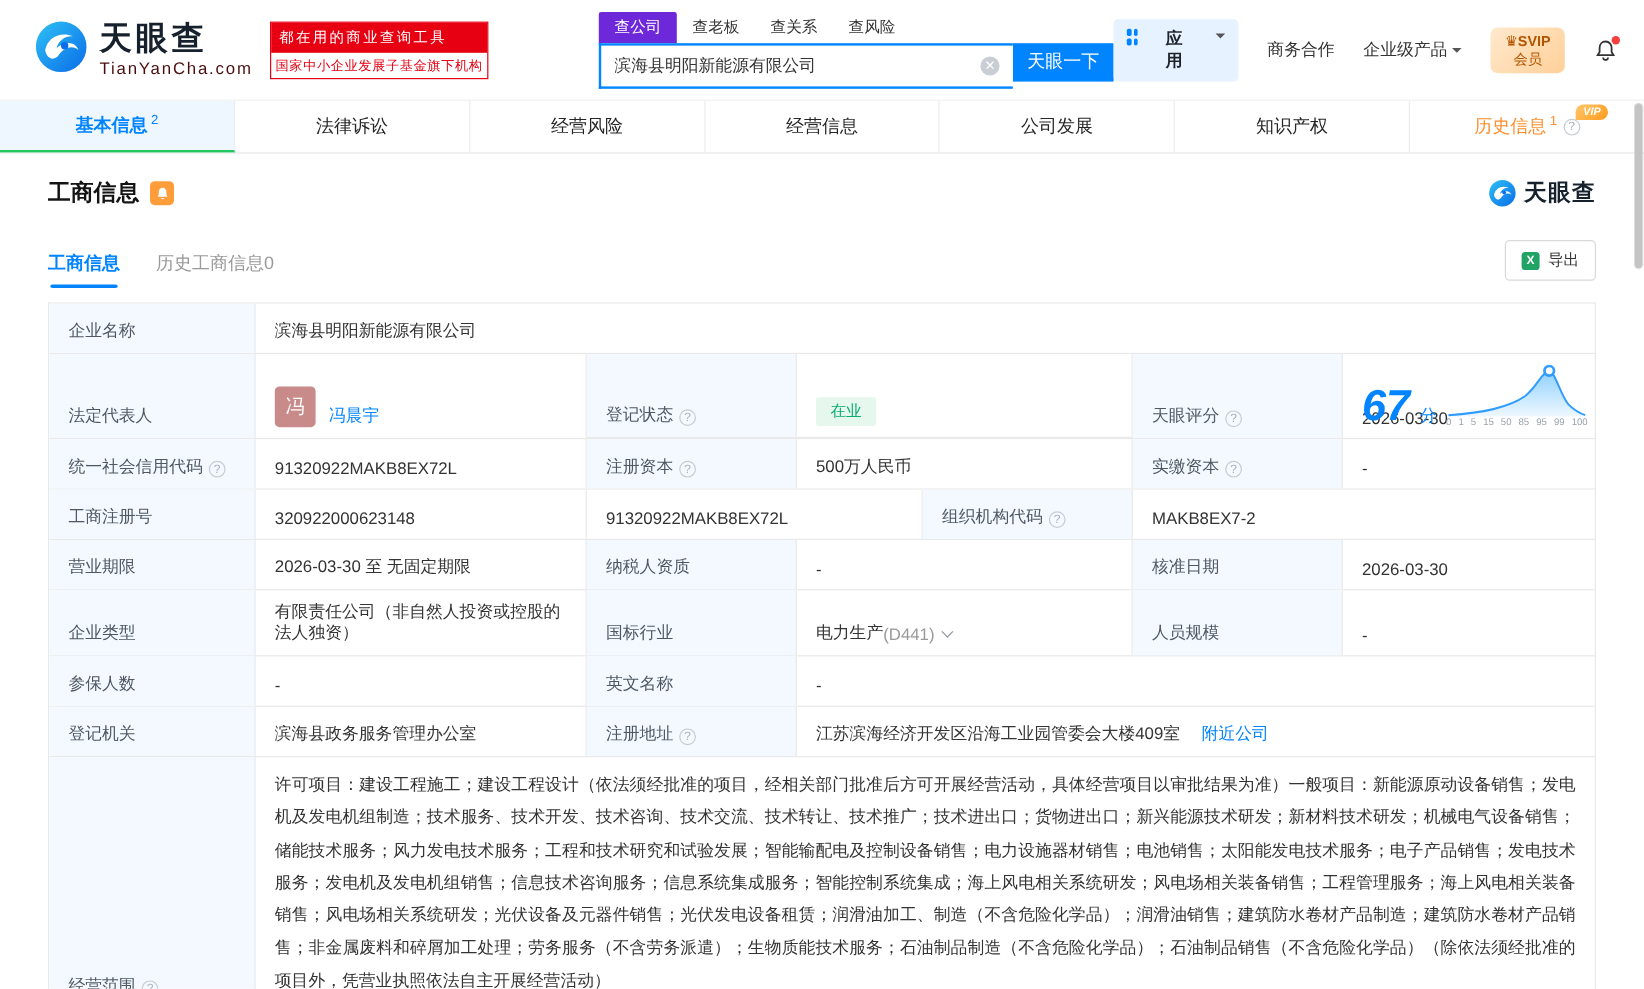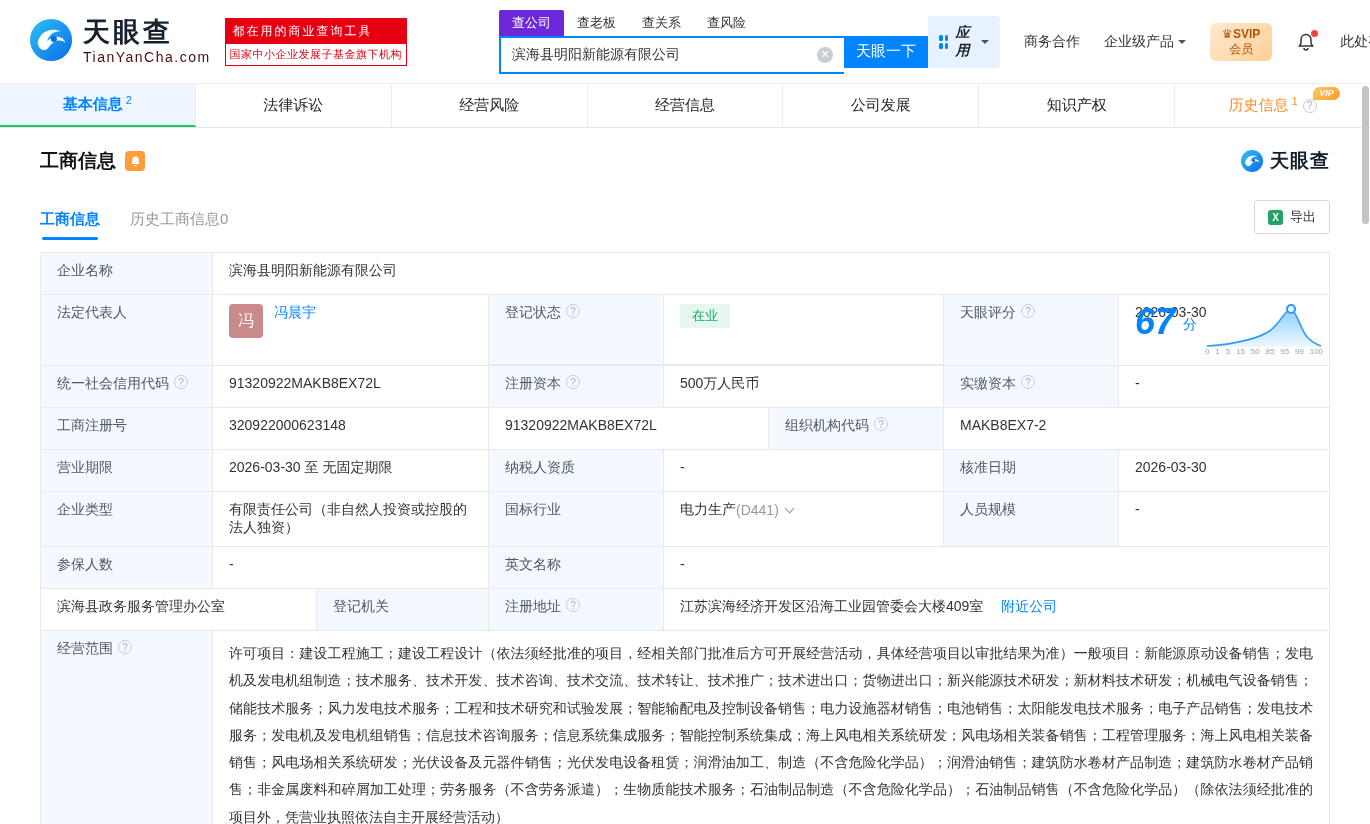--- a/index.html
+++ b/index.html
@@ -24,22 +24,22 @@
   .search-row { display: flex; }
   .search-input-wrap { position: relative; }
   .search-input { width: 345px; height: 38px; border: 2px solid #0084ff; border-right: none;
     padding: 0 36px 0 11px; font-size: 14px; color: #333; outline: none; }
   .clear-btn { position: absolute; right: 11px; top: 50%; transform: translateY(-50%);
     width: 16px; height: 16px; border-radius: 50%; background: #c9ced4; color: #fff;
     font-size: 11px; display: flex; align-items: center; justify-content: center; cursor: pointer; }
   .search-btn { width: 84px; height: 32px; background: #0084ff; color: #fff; border: none;
     font-size: 15px; cursor: pointer; font-family: inherit; }
   .hmenu { margin-left: auto; display: flex; align-items: center; gap: 24px; }
-  .apps-btn { display: flex; align-items: center; gap: 7px; background: #e6f2ff; border-radius: 4px;
-    padding: 8px 11px; cursor: pointer; font-style: italic; }
+  .apps-btn { display: flex; gap: 23px; background: #e6f2ff; border-radius: 4px;
+    padding: 8px 11px; cursor: pointer; }
   .apps-grid { width: 14px; height: 14px; display: grid; grid-template-columns: 1fr 1fr; gap: 2px; }
   .apps-grid i { background: #0084ff; border-radius: 1.5px; }
   .apps-label { font-size: 14px; font-weight: bold; color: #1f2329; }
   .caret { width: 0; height: 0; border: 4px solid transparent; border-top-color: #555; margin-top: 4px; }
   .menu-item { font-size: 14px; color: #333; display: flex; align-items: center; gap: 4px; cursor: pointer; white-space: nowrap; }
   .svip { background: linear-gradient(135deg, #ffe9cd, #ffd099); border-radius: 6px; padding: 4px 12px;
     text-align: center; line-height: 1.25; cursor: pointer; }
   .svip-l1 { color: #b35400; font-weight: bold; font-size: 12px; }
   .svip-l2 { color: #b35400; font-size: 12px; }
   .bell-wrap { position: relative; cursor: pointer; display: flex; }
@@ -76,21 +76,21 @@
   .sub-tab.inactive { color: #999; }
   .export-btn { margin-left: auto; display: flex; align-items: center; gap: 7px; border: 1px solid #d9d9d9;
     border-radius: 4px; padding: 7px 13px; font-size: 13px; color: #333; background: #fff;
     cursor: pointer; margin-bottom: 6px; font-family: inherit; }
   .excel-icon { width: 15px; height: 15px; background: #21a366; border-radius: 3px; color: #fff;
     font-size: 10px; font-weight: bold; display: flex; align-items: center; justify-content: center; }
   
   .biz-table { border: 1px solid #e9e9e9; margin-top: 12px; font-size: 14px; }
   .t-row { display: flex; border-bottom: 1px solid #e9e9e9; }
   .t-row:last-child { border-bottom: none; }
-  .cell { display: flex; align-items: flex-start; padding: 9px 16px; border-right: 1px solid #e9e9e9;
+  .cell { display: flex; align-items: flex-end; padding: 9px 16px; border-right: 1px solid #e9e9e9;
     min-height: 41px; }
   .lbl { background: #f3f9ff; color: #4f5archive; color: #4f5862; }
   .w-l  { width: 172px; flex-shrink: 0; }
   .w-v1 { width: 276px; flex-shrink: 0; }
   .w-l2 { width: 175px; flex-shrink: 0; }
   .w-v2 { width: 280px; flex-shrink: 0; }
   .w-l3 { width: 175px; flex-shrink: 0; }
   .w-last { flex: 1; border-right: none; }
   .mid-col { width: 455px; flex-shrink: 0; display: flex; }
   .mid-row { display: flex; flex: 1; }
@@ -426,25 +426,25 @@
         </div>
       <div class="cell lbl w-l2">
           <span>英文名称</span>
         </div>
       <div class="cell w-last">
           <span>-</span>
         </div>
     </div>
 
     <div class="t-row">
+      <div class="cell lbl w-l">
+          <span>登记机关</span>
+        </div>
       <div class="cell w-v1">
           <span>滨海县政务服务管理办公室</span>
-        </div>
-      <div class="cell lbl w-l">
-          <span>登记机关</span>
         </div>
       <div class="cell lbl w-l2">
         <span>注册地址</span>
           <span class="help"></span>
       </div>
       <div class="cell w-last">
         <span>江苏滨海经济开发区沿海工业园管委会大楼409室</span>
         <a class="link nearby">附近公司</a>
       </div>
     </div>

